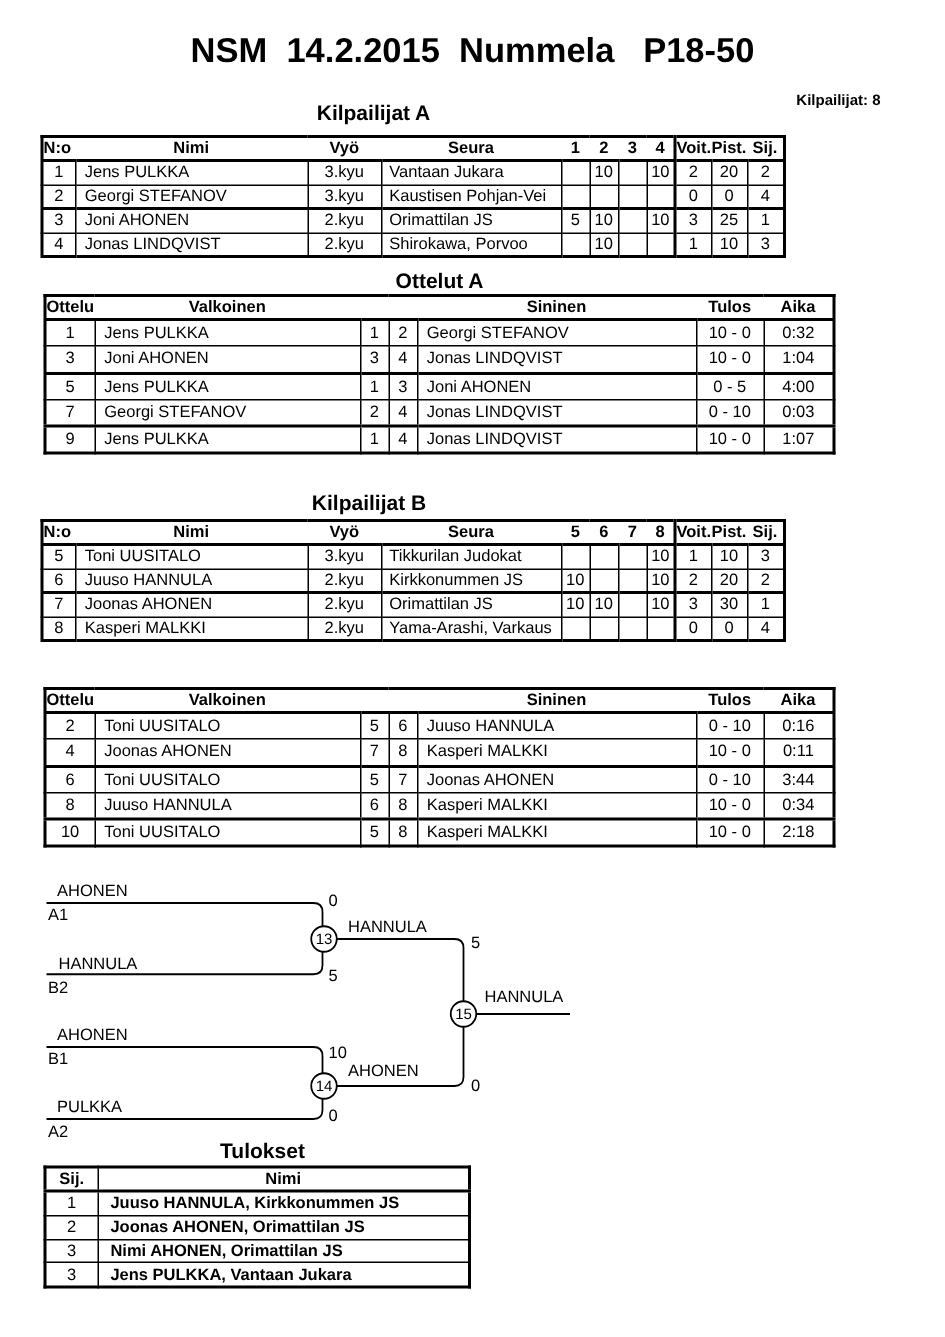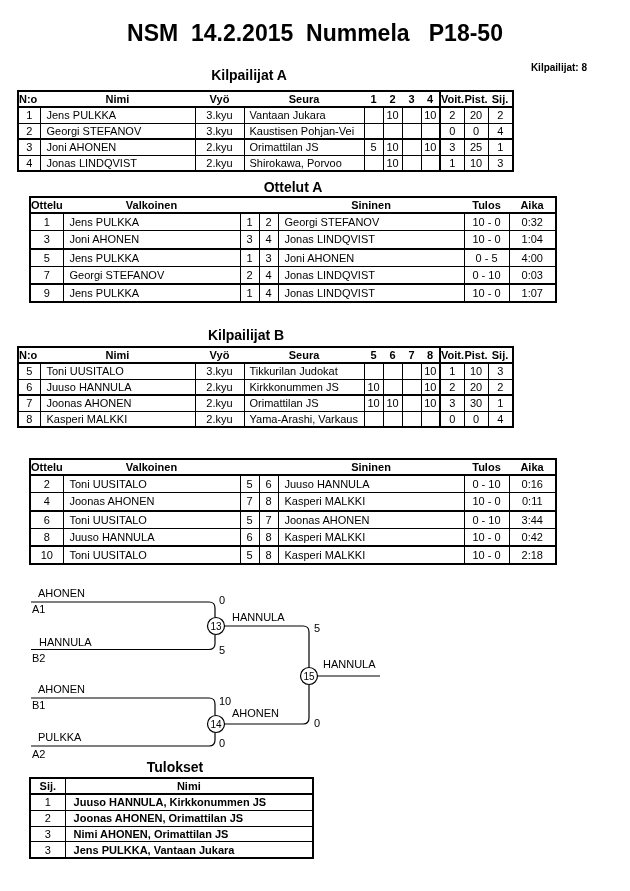--- a/index.html
+++ b/index.html
@@ -28,21 +28,21 @@
   th{
     font-size:11px;font-weight:bold;padding:0;height:14px;
     border:0;border-bottom:2px solid #000;white-space:nowrap;overflow:visible;
     text-align:center;vertical-align:middle;
   }
   td{
     font-size:11px;padding:0;border:1px solid #000;white-space:nowrap;
     vertical-align:middle;text-align:center;
   }
   
-  .t-pool{left:17px;width:445px;}
+  .t-pool{left:27px;width:445px;}
   #tbl-pool-a{top:90px;}
   #tbl-pool-b{top:346px;}
   .t-pool td{height:14.6px;}
   .t-pool th:nth-child(1){text-align:left;}
   .t-pool col:nth-child(1){width:22px;}
   .t-pool col:nth-child(2){width:155px;}
   .t-pool col:nth-child(3){width:49px;}
   .t-pool col:nth-child(4){width:120px;}
   .t-pool col:nth-child(5),.t-pool col:nth-child(6),
   .t-pool col:nth-child(7),.t-pool col:nth-child(8){width:19px;}
@@ -382,21 +382,21 @@
         <td>0 - 10</td>
         <td>3:44</td>
       </tr>
       <tr>
         <td>8</td>
         <td>Juuso HANNULA</td>
         <td>6</td>
         <td>8</td>
         <td>Kasperi MALKKI</td>
         <td>10 - 0</td>
-        <td>0:42</td>
+        <td>0:34</td>
       </tr>
       <tr>
         <td>10</td>
         <td>Toni UUSITALO</td>
         <td>5</td>
         <td>8</td>
         <td>Kasperi MALKKI</td>
         <td>10 - 0</td>
         <td>2:18</td>
       </tr>

